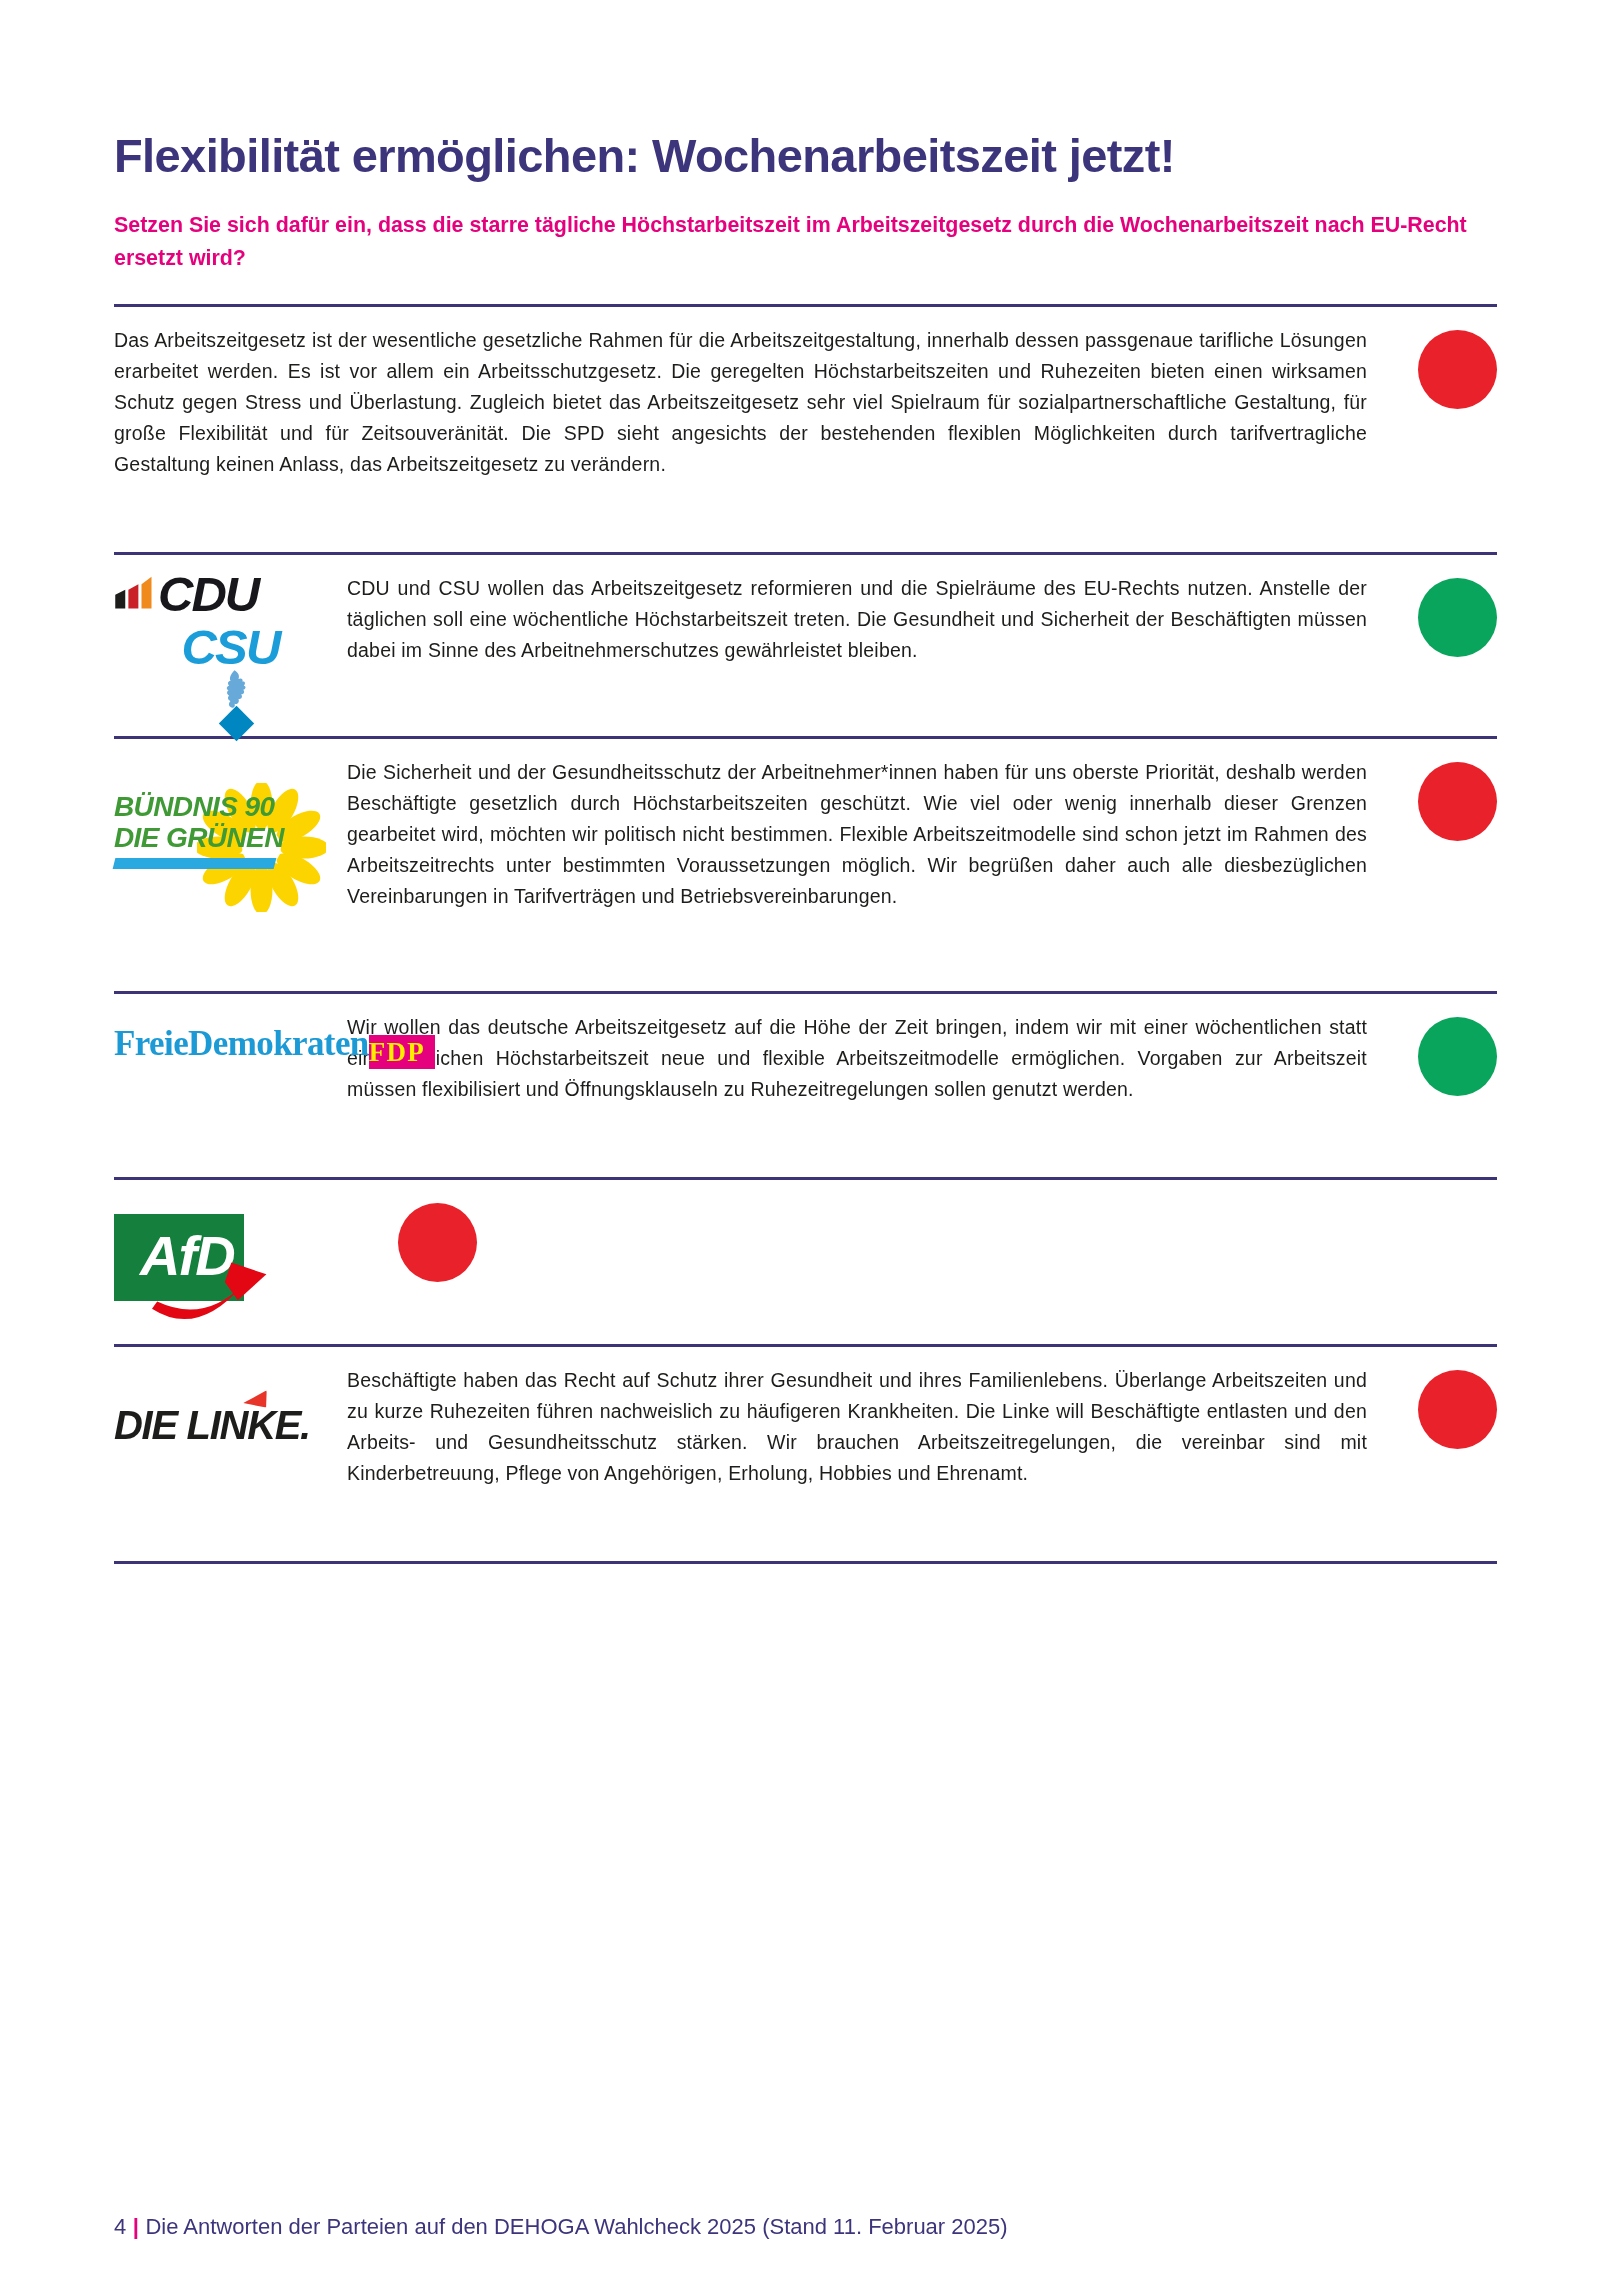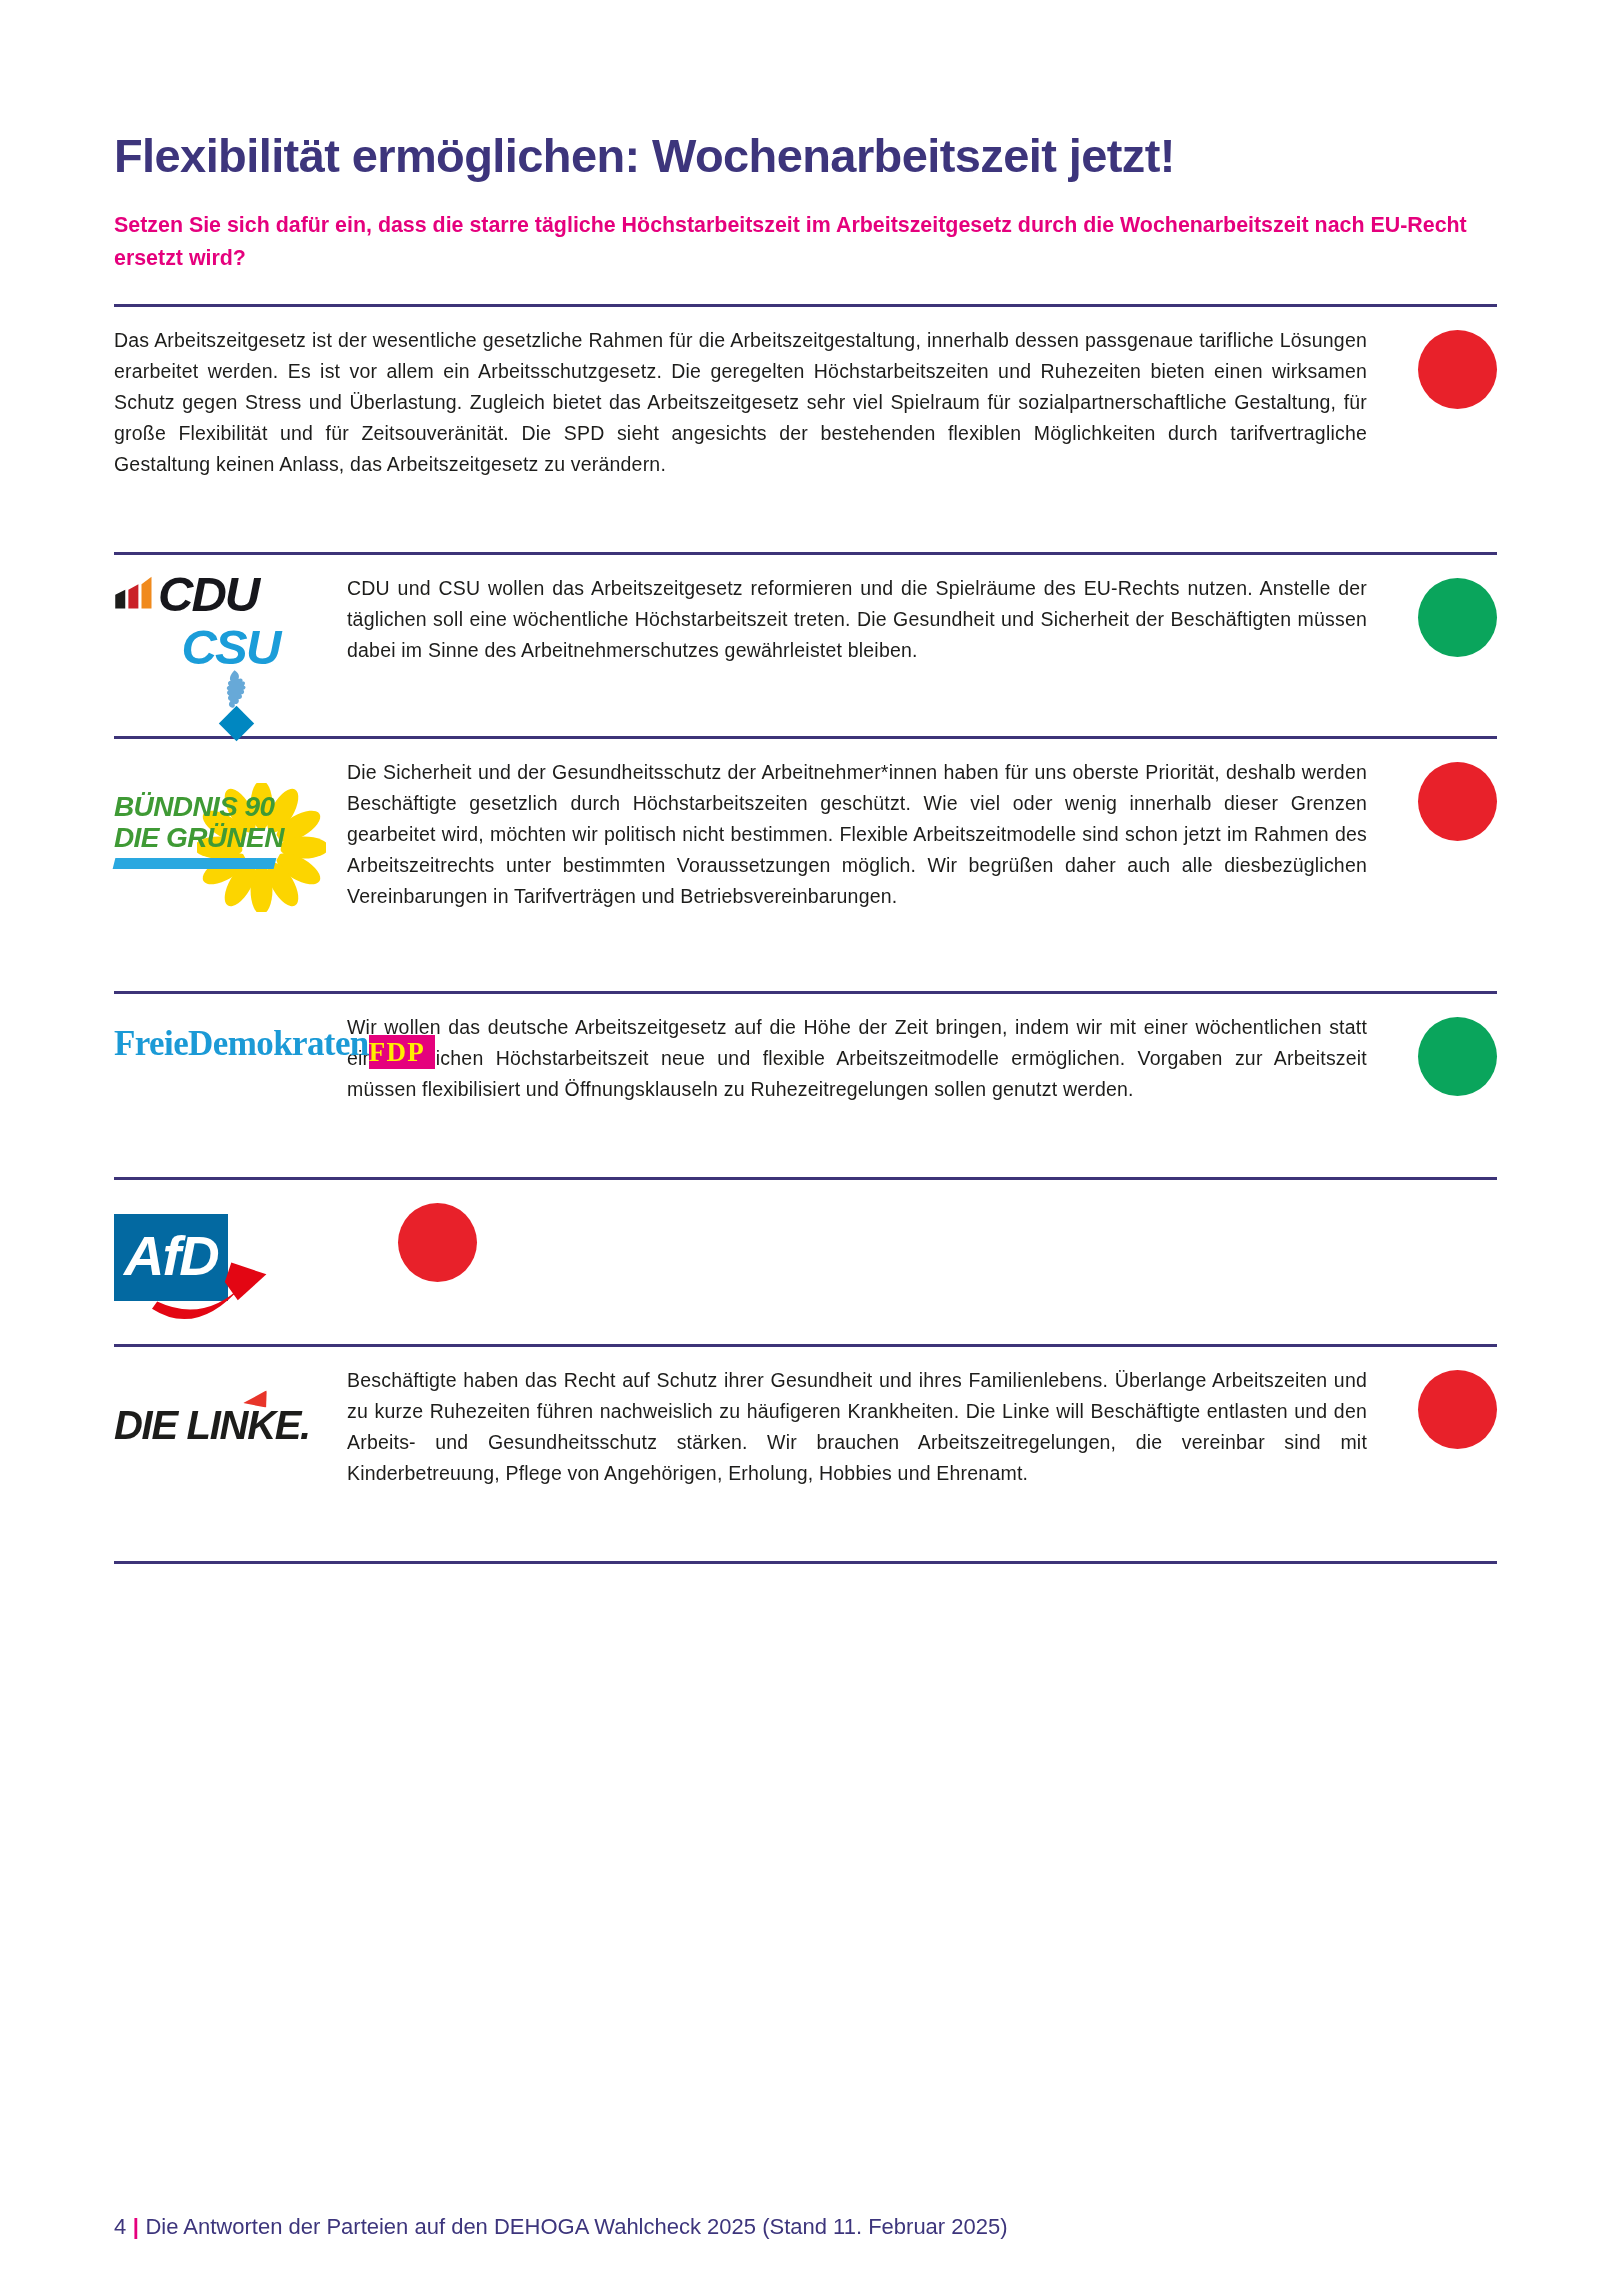--- a/index.html
+++ b/index.html
@@ -62,21 +62,21 @@
   .gruene-bar{width:161px;height:11px;background:#2aa8e0;margin-top:5.2px;transform:skewX(-14deg);}
 
   
   .fdp-logo{display:flex;flex-direction:row;width:195px;margin-top:31px;}
   .fdp-name{font-family:"Liberation Serif",serif;font-weight:bold;font-size:35px;line-height:37px;color:#1b9ad6;letter-spacing:-0.6px;}
   .fdp-badge{align-self:flex-end;margin-top:10px;width:121px;height:34px;background:#e5017d;display:flex;align-items:center;justify-content:flex-end;padding-right:10.4px;box-sizing:border-box;}
   .fdp-badge span{font-family:"Liberation Serif",serif;font-weight:bold;font-size:27px;color:#ffed00;letter-spacing:1.3px;}
 
   
   .afd-logo{position:relative;margin-top:34px;height:130px;width:169px;}
-  .afd-box{width:114px;height:87px;background:#0369a1;display:flex;align-items:center;justify-content:center;}
+  .afd-box{width:114px;height:87px;background:#15803d;display:flex;align-items:center;justify-content:center;padding-left:16px;}
   .afd-box span{font-size:56px;font-weight:bold;font-style:italic;color:#fff;letter-spacing:-1.9px;margin-top:-5.2px;}
   .afd-arrow{position:absolute;left:25px;top:32.5px;}
 
   
   .linke-logo{position:relative;margin-top:56px;width:214px;}
   .linke-word{font-size:40px;font-weight:bold;font-style:italic;color:#1d1d1b;letter-spacing:-1.3px;white-space:nowrap;}
   .linke-flag{position:absolute;left:129px;top:-11.7px;width:25px;height:17px;background:#e8352a;
     clip-path:polygon(100% 0,88% 100%,0 55%);transform:rotate(-8deg);}
 
   .footer{position:absolute;left:114px;top:2214px;font-size:22px;color:#3d357c;}

